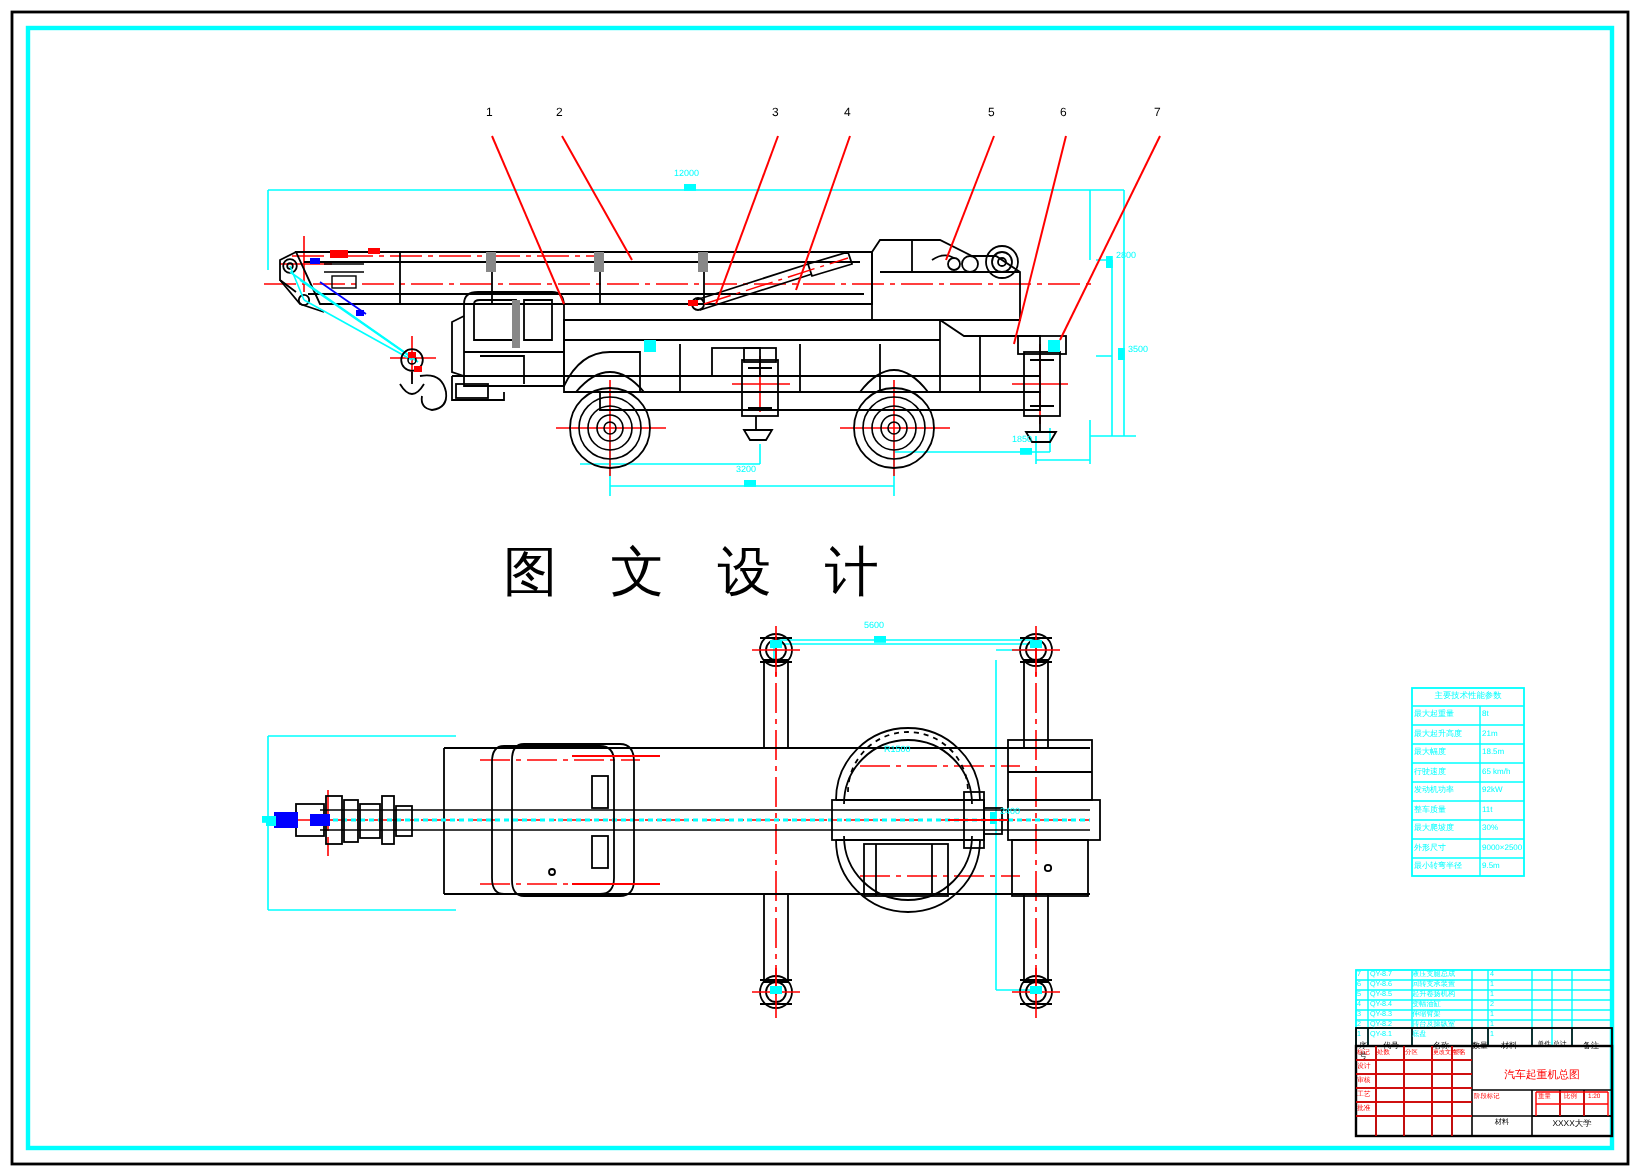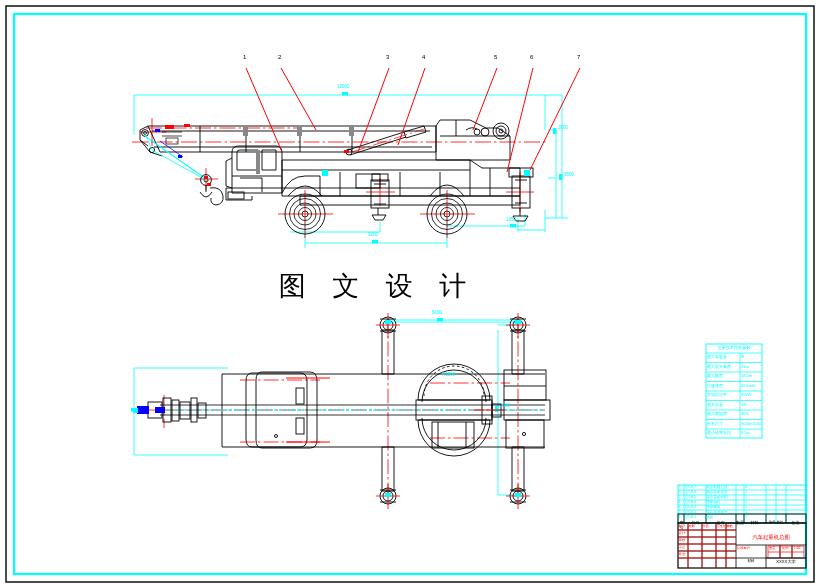--- a/index.html
+++ b/index.html
@@ -2,21 +2,21 @@
 <html><head>
 <meta charset="utf-8">
 <style>
   html,body{margin:0;padding:0;background:#ffffff;}
   body{width:820px;height:588px;overflow:hidden;
        font-family:"Liberation Sans","DejaVu Sans",sans-serif;}
   #stage{position:relative;width:820px;height:588px;background:#ffffff;}
   #stage svg{position:absolute;left:0;top:0;}
   .ttl{position:absolute;left:0;top:268px;width:700px;text-align:center;
        font-family:"DejaVu Serif","Liberation Serif",serif;
-       font-size:27px;letter-spacing:9px;color:#000;white-space:nowrap;margin-left:27px;}
+       font-size:27px;letter-spacing:9px;color:#000;white-space:nowrap;}
 </style>
 </head>
 <body>
 
 <div id="stage">
 
 <svg width="820" height="588" viewBox="0 0 820 588">
   <defs>
     <g id="wheel">
       <circle r="20" fill="none" stroke="#000" stroke-width="0.9"></circle>

